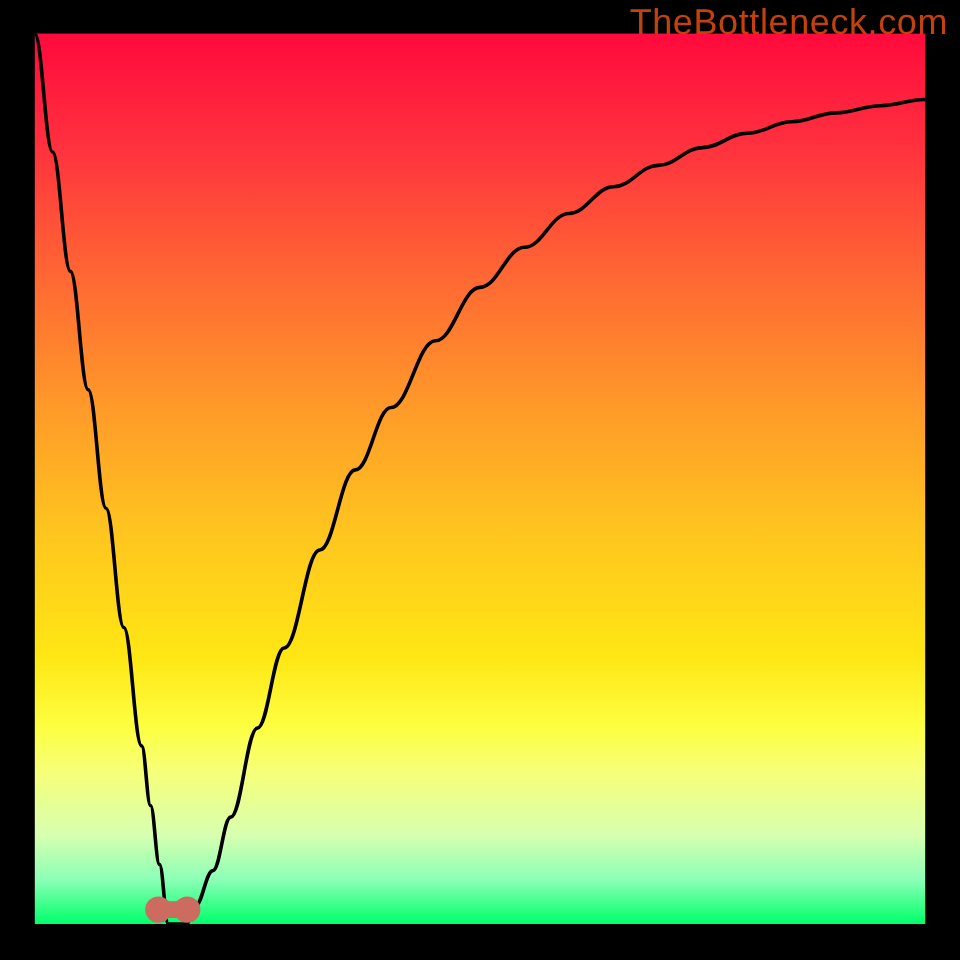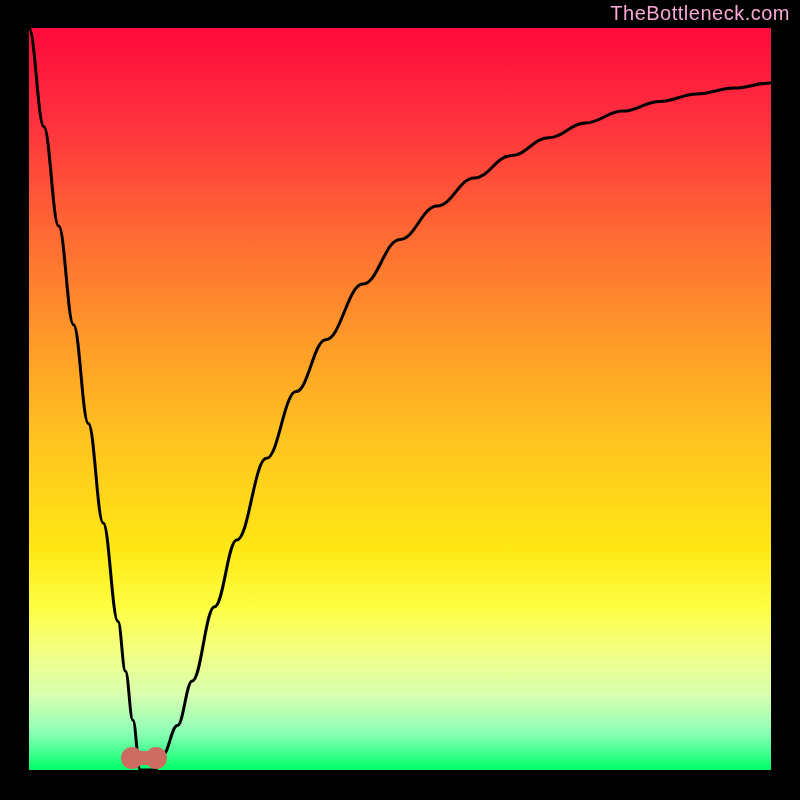--- a/index.html
+++ b/index.html
@@ -7,23 +7,23 @@
   .frame {
     position: relative;
     width: 800px;
     height: 800px;
     background: #000;
   }
   .watermark {
     position: absolute;
     top: 2px;
     right: 10px;
-    color: #f9a8d4;
+    color: #c2410c;
     font-family: Arial, Helvetica, sans-serif;
-    font-size: 20px;
+    font-size: 30px;
     font-weight: 500;
     letter-spacing: 0.5px;
     z-index: 5;
   }
   .plot {
     position: absolute;
     left: 29px;
     top: 28px;
     width: 742px;
     height: 742px;

